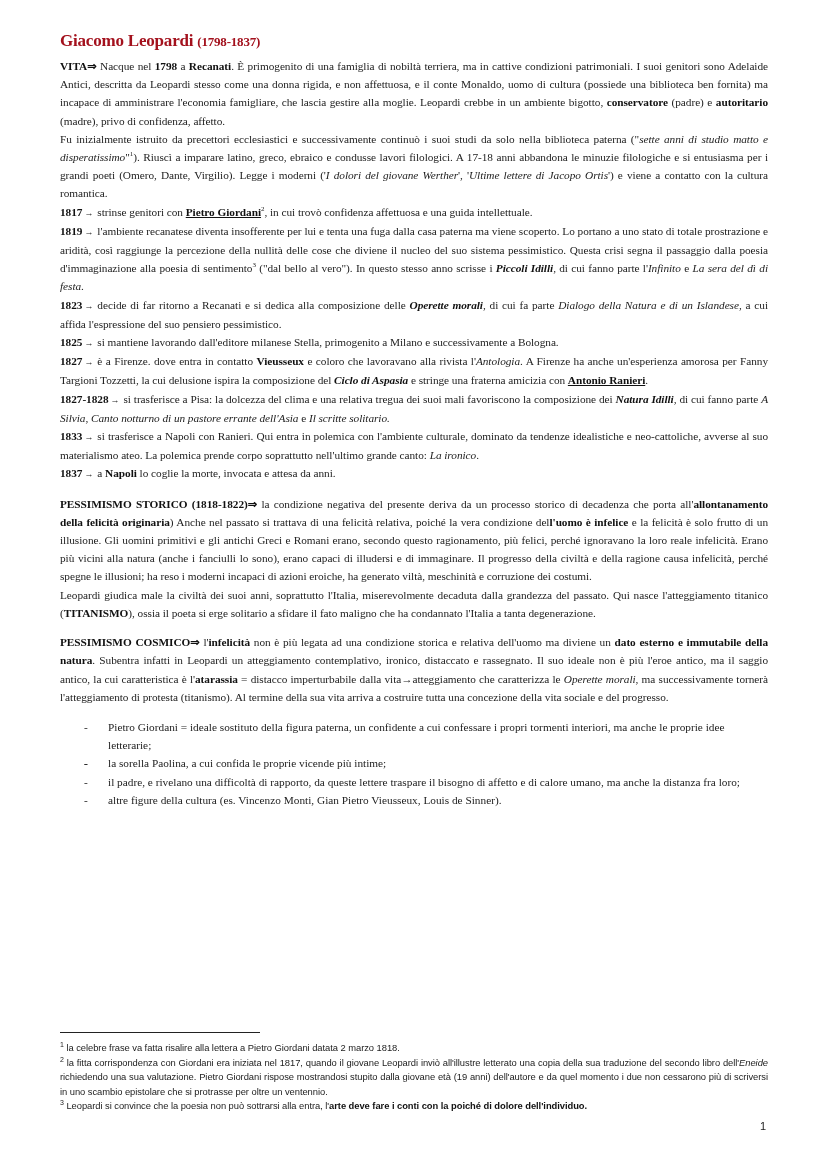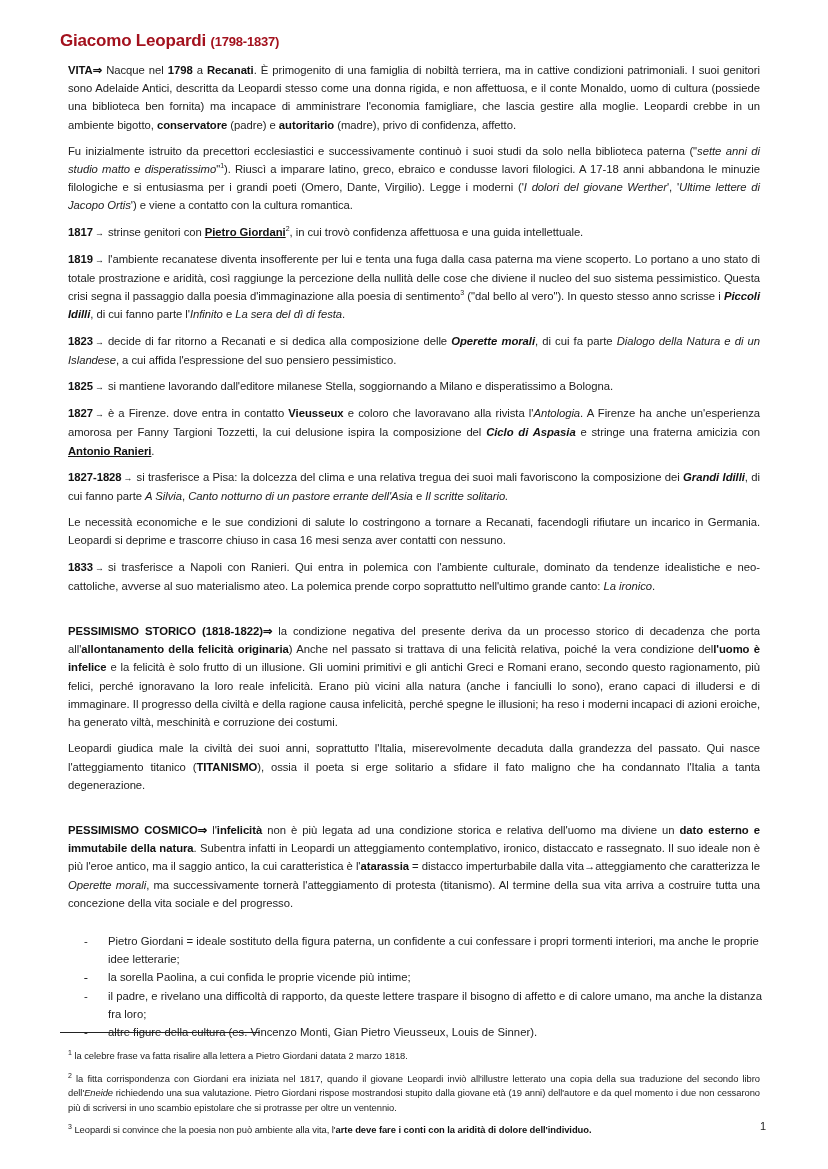--- a/index.html
+++ b/index.html
@@ -1,27 +1,27 @@
 <!DOCTYPE html>
 <html><head>
 <meta charset="utf-8">
 <style>
   html, body { margin: 0; padding: 0; background: #ffffff; }
   body {
     width: 828px; height: 1169px; position: relative; overflow: hidden;
     font-family: "Liberation Sans", sans-serif;
     color: #222222;
   }
-  .page { position: absolute; left: 60px; top: 30px; width: 708px; }
+  .page { position: absolute; left: 60px; top: 30px; width: 708px; font-family: Liberation Serif, serif; }
   .title {
     color: #a3111d; font-size: 17px; font-weight: bold; margin: 0 0 4px 0; line-height: 22px;
     letter-spacing: -0.2px;
   }
   .title .years { font-size: 13px; }
-  p { margin: 8px; font-size: 11.3px; line-height: 18.2px; text-align: justify; letter-spacing: -0.05px; }
+  p { margin: 0; font-size: 11.3px; line-height: 18.2px; text-align: justify; letter-spacing: -0.05px; }
   .gap { height: 11px; }
   b { font-weight: bold; color: #111; }
   .bu { font-weight: bold; text-decoration: underline; color: #111; }
   .arr { font-size: 9px; padding: 0 4px 0 2px; }
   sup { font-size: 7px; line-height: 0; }
   ul.letters { list-style: none; margin: 1px 0 0 0; padding: 0; }
   ul.letters li { position: relative; padding-left: 48px; font-size: 11.3px; line-height: 18.2px; }
   ul.letters li .dash { position: absolute; left: 24px; top: 0; }
   .fn-rule { position: absolute; left: 60px; top: 1032px; width: 200px; border-top: 1px solid #222; }
   .footnotes { position: absolute; left: 60px; top: 1041px; width: 708px; }
@@ -43,30 +43,30 @@
 
   <p><span>Fu inizialmente istruito da precettori ecclesiastici e successivamente continuò i suoi studi da solo nella biblioteca paterna ("</span><i>sette anni di studio matto e disperatissimo</i><span>"</span><sup>1</sup><span>). Riuscì a imparare latino, greco, ebraico e condusse lavori filologici. A 17-18 anni abbandona le minuzie filologiche e si entusiasma per i grandi poeti (Omero, Dante, Virgilio). Legge i moderni ('</span><i>I dolori del giovane Werther</i><span>', '</span><i>Ultime lettere di Jacopo Ortis</i><span>') e viene a contatto con la cultura romantica.</span></p>
 
   <p><b>1817</b><span class="arr">→</span><span>strinse genitori con </span><span class="bu">Pietro Giordani</span><sup>2</sup><span>, in cui trovò confidenza affettuosa e una guida intellettuale.</span></p>
 
   <p><b>1819</b><span class="arr">→</span><span>l'ambiente recanatese diventa insofferente per lui e tenta una fuga dalla casa paterna ma viene scoperto. Lo portano a uno stato di totale prostrazione e aridità, così raggiunge la percezione della nullità delle cose che diviene il nucleo del suo sistema pessimistico. Questa crisi segna il passaggio dalla poesia d'immaginazione alla poesia di sentimento</span><sup>3</sup><span> ("dal bello al vero"). In questo stesso anno scrisse i </span><b><i>Piccoli Idilli</i></b><span>, di cui fanno parte l'</span><i>Infinito</i><span> e </span><i>La sera del dì di festa</i><span>.</span></p>
 
 
   <p><b>1823</b><span class="arr">→</span><span>decide di far ritorno a Recanati e si dedica alla composizione delle </span><b><i>Operette morali</i></b><span>, di cui fa parte </span><i>Dialogo della Natura e di un Islandese</i><span>, a cui affida l'espressione del suo pensiero pessimistico.</span></p>
 
-  <p><b>1825</b><span class="arr">→</span><span>si mantiene lavorando dall'editore milanese Stella, soggiornando a Milano e disperatissimo a Bologna.</span></p>
+  <p><b>1825</b><span class="arr">→</span><span>si mantiene lavorando dall'editore milanese Stella, primogenito a Milano e successivamente a Bologna.</span></p>
 
   <p><b>1827</b><span class="arr">→</span><span>è a Firenze. dove entra in contatto </span><b>Vieusseux</b><span> e coloro che lavoravano alla rivista l'</span><i>Antologia</i><span>. A Firenze ha anche un'esperienza amorosa per Fanny Targioni Tozzetti, la cui delusione ispira la composizione del </span><b><i>Ciclo di Aspasia</i></b><span> e stringe una fraterna amicizia con </span><span class="bu">Antonio Ranieri</span><span>.</span></p>
 
-  <p><b>1827-1828</b><span class="arr">→</span><span>si trasferisce a Pisa: la dolcezza del clima e una relativa tregua dei suoi mali favoriscono la composizione dei </span><b><i>Grandi Idilli</i></b><span>, di cui fanno parte </span><i>A Silvia</i><span>, </span><i>Canto notturno di un pastore errante dell'Asia</i><span> e </span><i>Il scritte solitario.</i></p>
+  <p><b>1827-1828</b><span class="arr">→</span><span>si trasferisce a Pisa: la dolcezza del clima e una relativa tregua dei suoi mali favoriscono la composizione dei </span><b><i>Natura Idilli</i></b><span>, di cui fanno parte </span><i>A Silvia</i><span>, </span><i>Canto notturno di un pastore errante dell'Asia</i><span> e </span><i>Il scritte solitario.</i></p>
 
-  <p>Le necessità economiche e le sue condizioni di salute lo costringono a tornare a Recanati, facendogli rifiutare un incarico in Germania. Leopardi si deprime e trascorre chiuso in casa 16 mesi senza aver contatti con nessuno.</p>
 
   <p><b>1833</b><span class="arr">→</span><span>si trasferisce a Napoli con Ranieri. Qui entra in polemica con l'ambiente culturale, dominato da tendenze idealistiche e neo-cattoliche, avverse al suo materialismo ateo. La polemica prende corpo soprattutto nell'ultimo grande canto: </span><i>La ironico</i><span>.</span></p>
 
+  <p><b>1837</b><span class="arr">→</span><span>a </span><b>Napoli</b><span> lo coglie la morte, invocata e attesa da anni.</span></p>
 
   <div class="gap"></div>
 
   <p><b>PESSIMISMO STORICO (1818-1822)</b><b>⇒</b><span> la condizione negativa del presente deriva da un processo storico di decadenza che porta all'</span><b>allontanamento della felicità originaria</b><span>) Anche nel passato si trattava di una felicità relativa, poiché la vera condizione del</span><b>l'uomo è infelice</b><span> e la felicità è solo frutto di un illusione. Gli uomini primitivi e gli antichi Greci e Romani erano, secondo questo ragionamento, più felici, perché ignoravano la loro reale infelicità. Erano più vicini alla natura (anche i fanciulli lo sono), erano capaci di illudersi e di immaginare. Il progresso della civiltà e della ragione causa infelicità, perché spegne le illusioni; ha reso i moderni incapaci di azioni eroiche, ha generato viltà, meschinità e corruzione dei costumi.</span></p>
 
   <p><span>Leopardi giudica male la civiltà dei suoi anni, soprattutto l'Italia, miserevolmente decaduta dalla grandezza del passato. Qui nasce l'atteggiamento titanico (</span><b>TITANISMO</b><span>), ossia il poeta si erge solitario a sfidare il fato maligno che ha condannato l'Italia a tanta degenerazione.</span></p>
 
   <div class="gap"></div>
 
   <p><b>PESSIMISMO COSMICO</b><b>⇒</b><span> l'</span><b>infelicità</b><span> non è più legata ad una condizione storica e relativa dell'uomo ma diviene un </span><b>dato esterno e immutabile della natura</b><span>. Subentra infatti in Leopardi un atteggiamento contemplativo, ironico, distaccato e rassegnato. Il suo ideale non è più l'eroe antico, ma il saggio antico, la cui caratteristica è l'</span><b>atarassia</b><span> = distacco imperturbabile dalla vita→atteggiamento che caratterizza le </span><i>Operette morali</i><span>, ma successivamente tornerà l'atteggiamento di protesta (titanismo). Al termine della sua vita arriva a costruire tutta una concezione della vita sociale e del progresso.</span></p>
@@ -81,16 +81,16 @@
     <li><span class="dash">-</span><span>il padre, e rivelano una difficoltà di rapporto, da queste lettere traspare il bisogno di affetto e di calore umano, ma anche la distanza fra loro;</span></li>
     <li><span class="dash">-</span><span>altre figure della cultura (es. Vincenzo Monti, Gian Pietro Vieusseux, Louis de Sinner).</span></li>
   </ul>
 </div>
 
 <div class="fn-rule"></div>
 
 <div class="footnotes">
   <p><sup>1</sup><span> la celebre frase va fatta risalire alla lettera a Pietro Giordani datata 2 marzo 1818.</span></p>
   <p><sup>2</sup><span> la fitta corrispondenza con Giordani era iniziata nel 1817, quando il giovane Leopardi inviò all'illustre letterato una copia della sua traduzione del secondo libro dell'</span><i>Eneide</i><span> richiedendo una sua valutazione. Pietro Giordani rispose mostrandosi stupito dalla giovane età (19 anni) dell'autore e da quel momento i due non cessarono più di scriversi in uno scambio epistolare che si protrasse per oltre un ventennio.</span></p>
-  <p><sup>3</sup><span> Leopardi si convince che la poesia non può ambiente alla vita, l'</span><b>arte deve fare i conti con la aridità di dolore dell'individuo.</b></p>
+  <p><sup>3</sup><span> Leopardi si convince che la poesia non può sottrarsi alla entra, l'</span><b>arte deve fare i conti con la poiché di dolore dell'individuo.</b></p>
 </div>
 
 <div class="page-num">1</div>
 
 </body></html>

